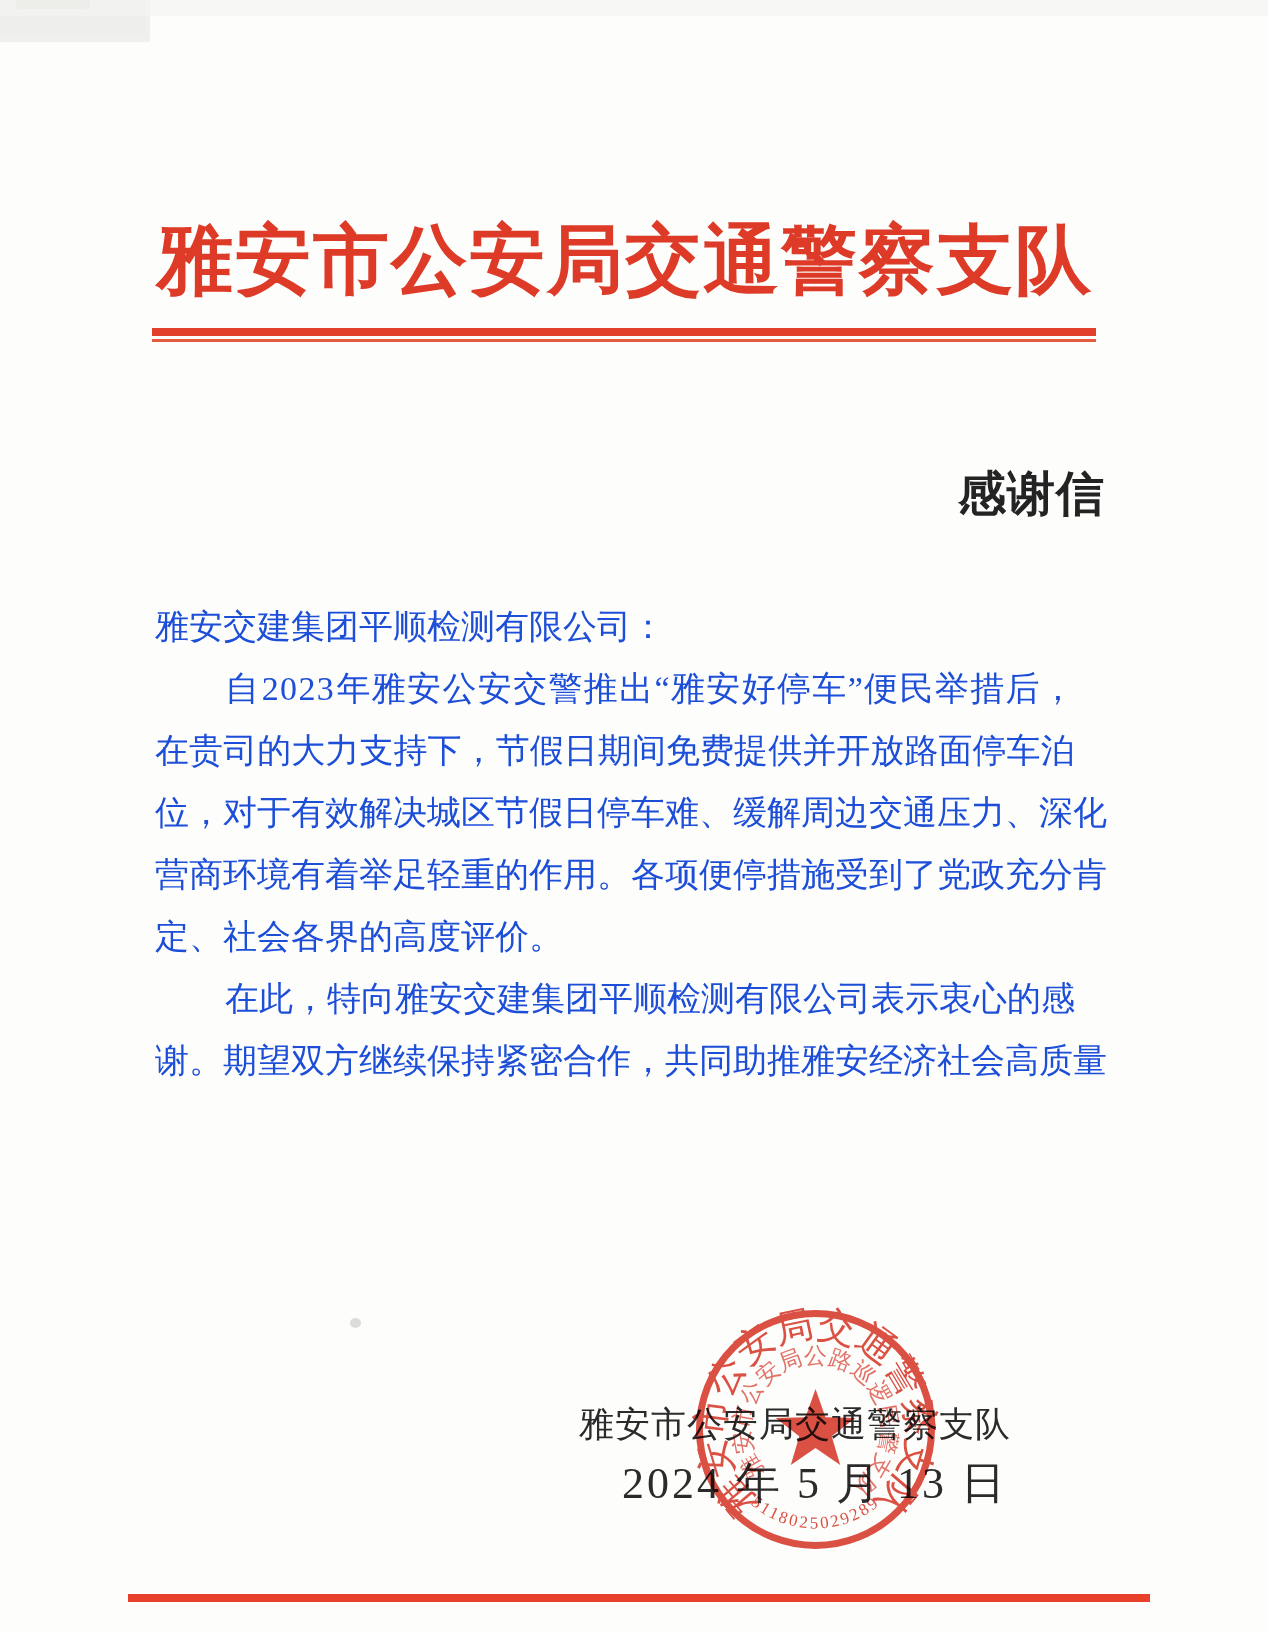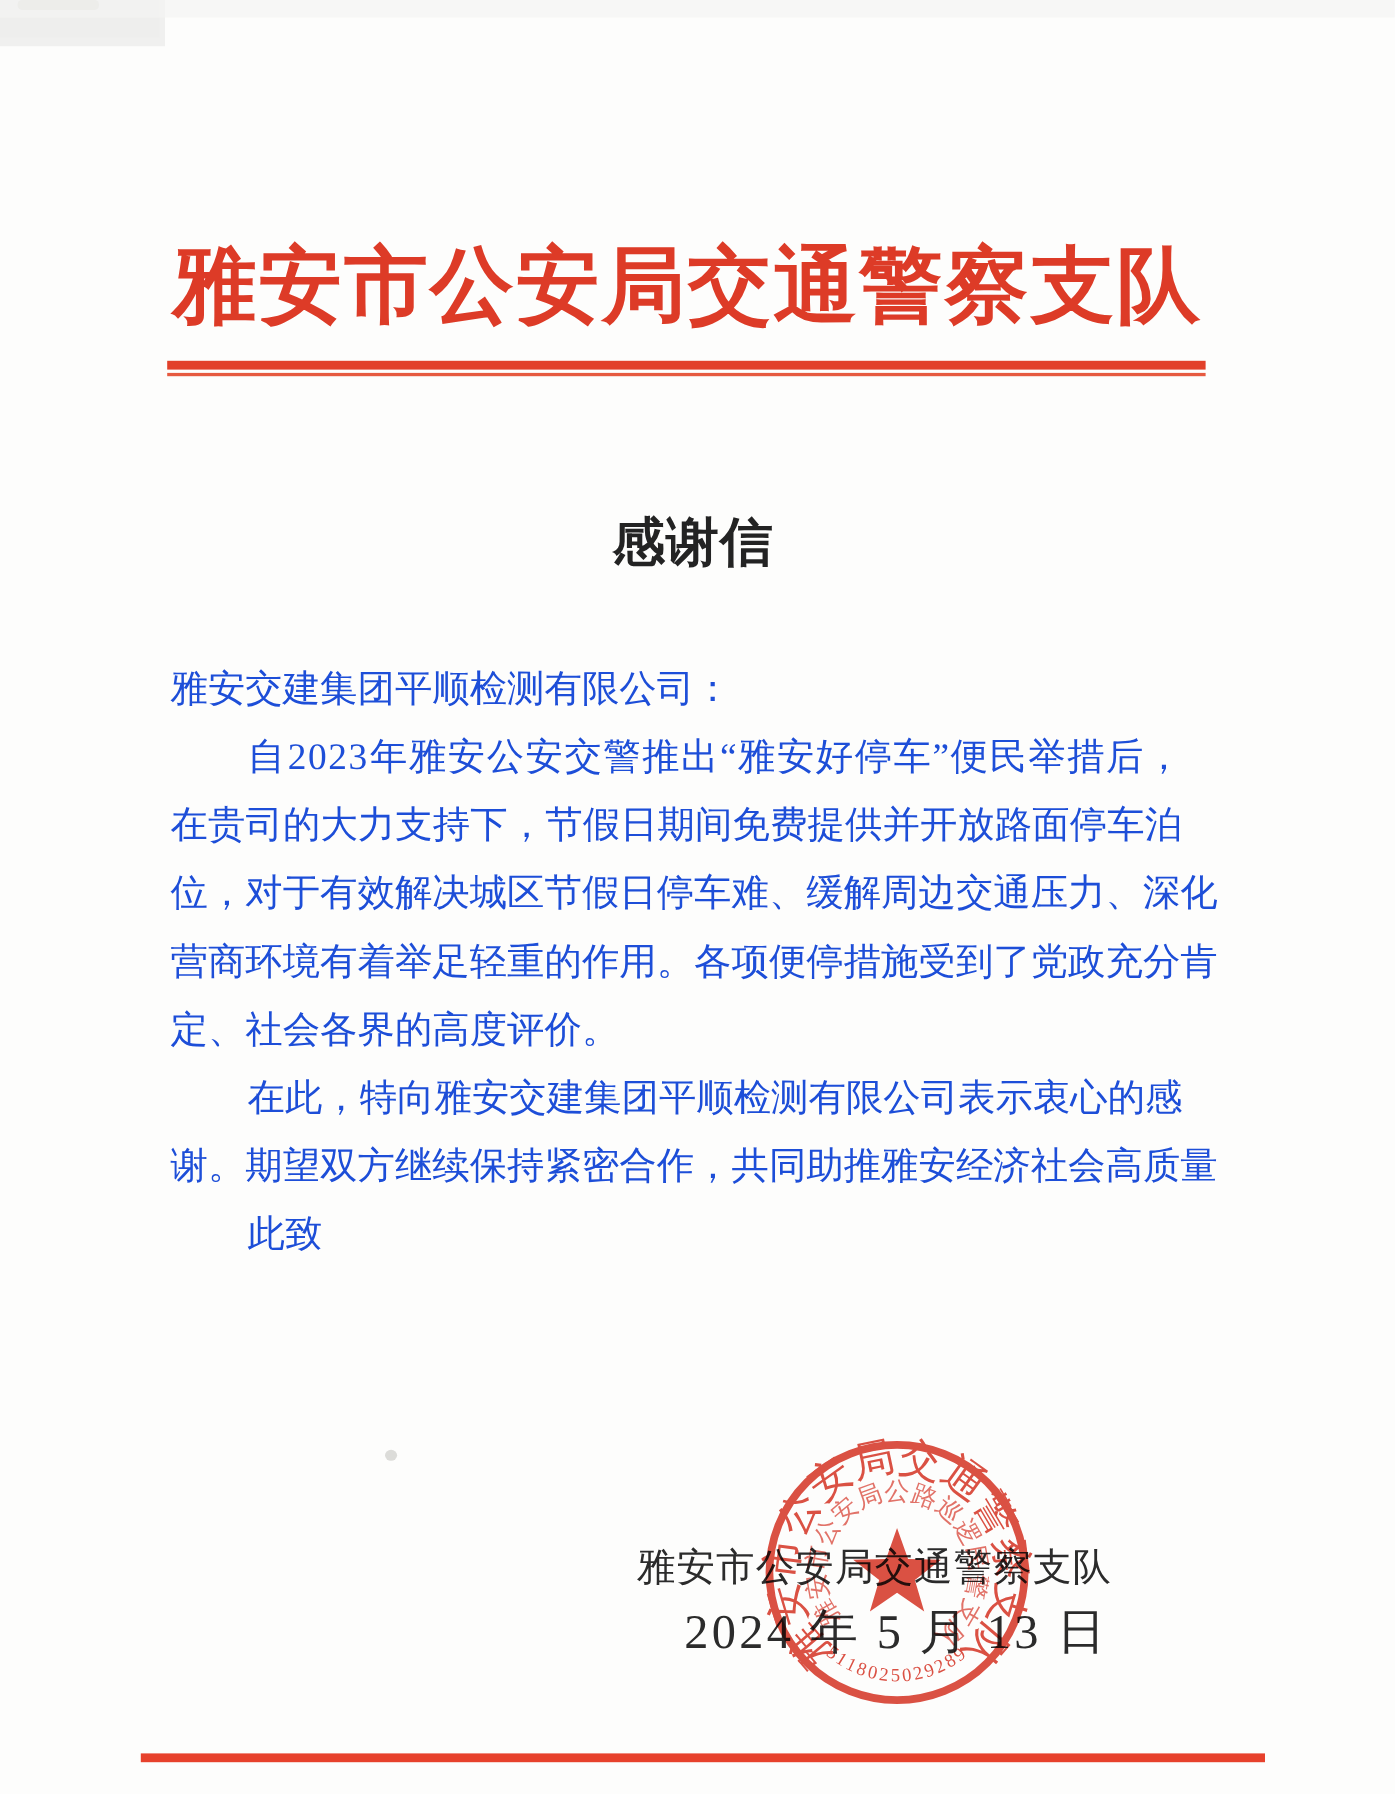--- a/index.html
+++ b/index.html
@@ -28,21 +28,21 @@
     letter-spacing:2px;
     color:#dd3b27;
     white-space:nowrap;
   }
   .header-rule-thick { position:absolute; left:152px; top:328px; width:944px; height:8px; background:#e2402a; }
   .header-rule-thin  { position:absolute; left:152px; top:339px; width:944px; height:3px; background:#e65a40; }
 
   
   .letter-title {
     position:absolute; left:155px; top:466px; width:950px;
-    text-align:center;
+    text-align:right;
     font-size:48px; font-weight:bold; line-height:56px;
     color:#232323; letter-spacing:1px;
   }
 
   
   .letter-body { position:absolute; left:155px; top:596px; width:920px; }
   .body-line {
     height:62px; line-height:62px;
     font-size:34px; color:#1d4ed8;
     white-space:nowrap;
@@ -263,21 +263,20 @@
         <span>雅</span>
         <span>安</span>
         <span>经</span>
         <span>济</span>
         <span>社</span>
         <span>会</span>
         <span>高</span>
         <span>质</span>
         <span>量</span>
       </div>
-      <div class="body-line indent">此致</div>
     </div>
 
   <div class="signature-org">雅安市公安局交通警察支队</div>
   <div class="signature-date">2024 年 5 月 13 日</div>
 
   <div class="seal">
     <svg viewBox="0 0 247 247">
       <g fill="#d8392b" stroke="none" opacity="0.88">
 
         <circle cx="123.5" cy="123.5" r="116" fill="none" stroke="#d8392b" stroke-width="7"></circle>

